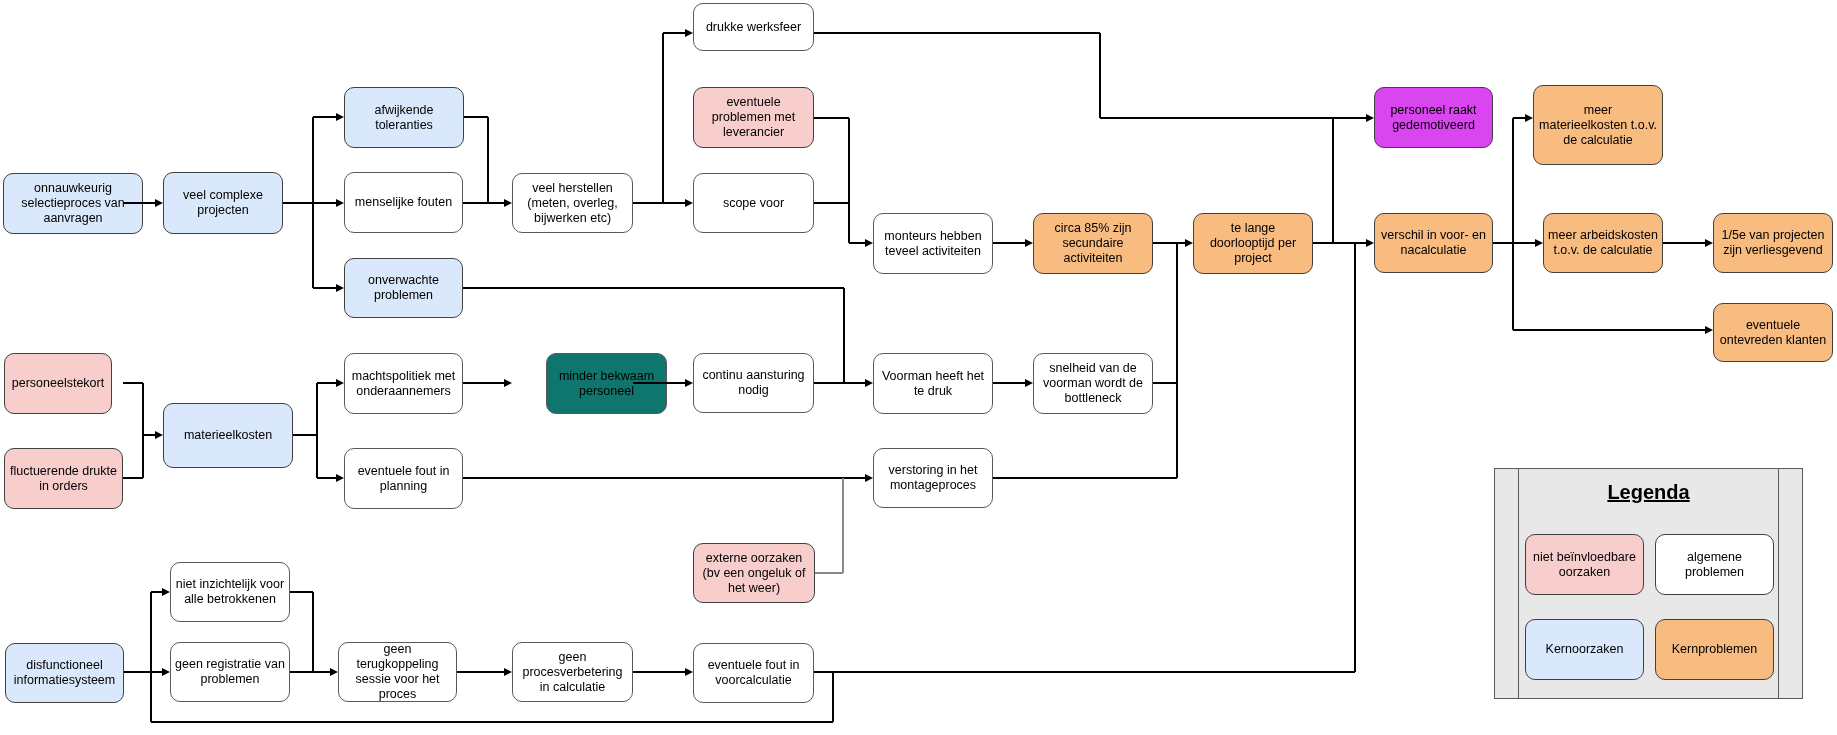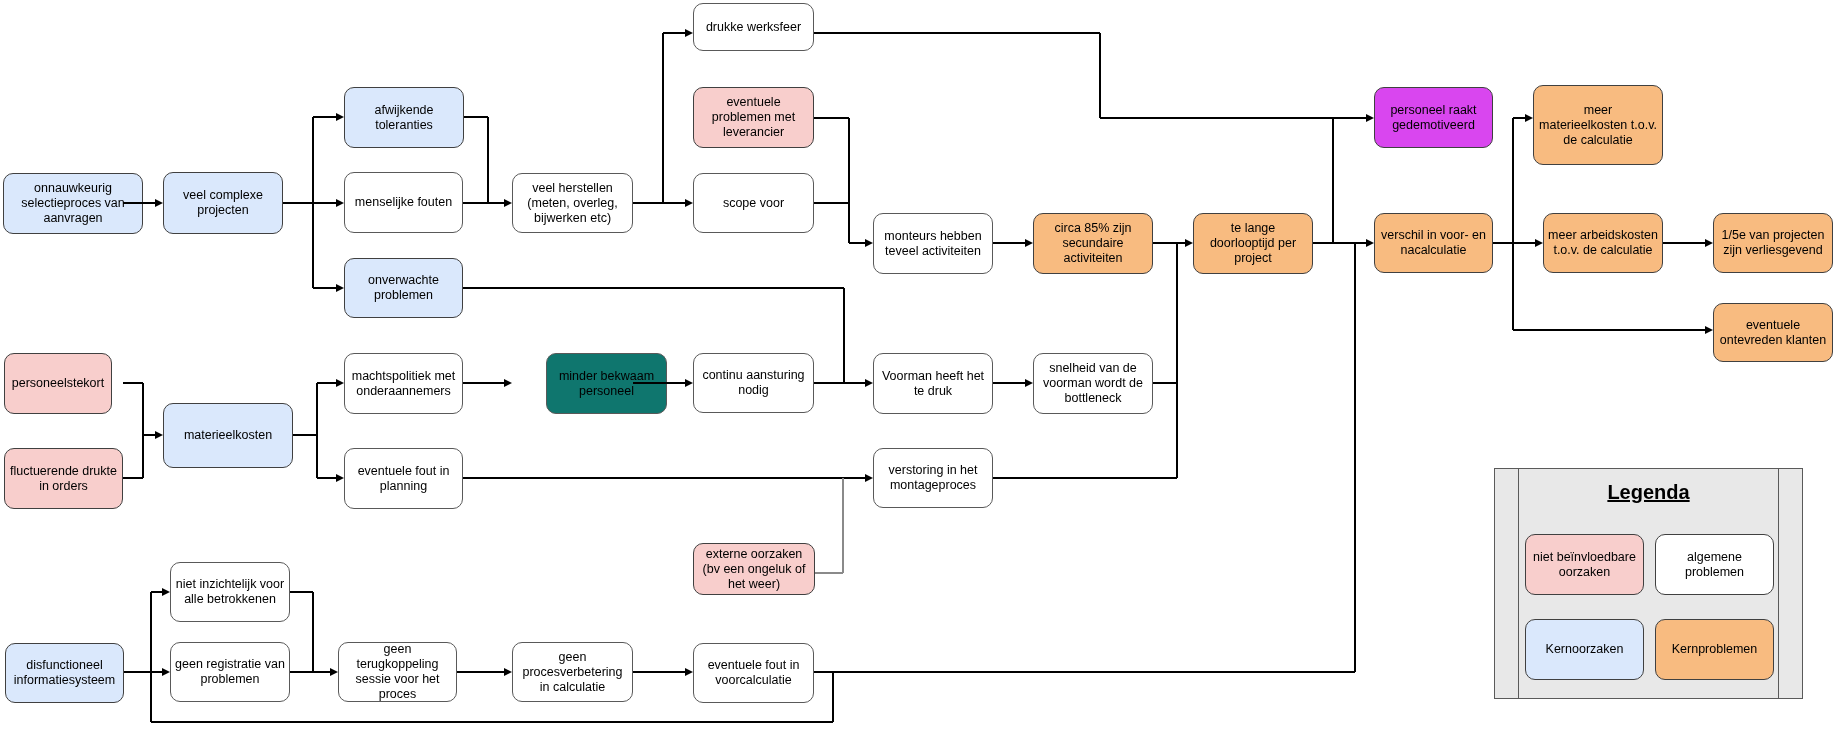--- a/index.html
+++ b/index.html
@@ -83,21 +83,21 @@
       <div class="node niet_beinvloedbaar" style="left: 4px; top: 353px; width: 108px; height: 61px; background: rgb(248, 206, 204);">personeelstekort</div>
       <div class="node niet_beinvloedbaar" style="left: 4px; top: 448px; width: 119px; height: 61px; background: rgb(248, 206, 204);">fluctuerende drukte in orders</div>
       <div class="node kernoorzaak" style="left: 163px; top: 403px; width: 130px; height: 65px; background: rgb(218, 232, 252);">materieelkosten</div>
       <div class="node algemeen" style="left: 344px; top: 353px; width: 119px; height: 61px; background: rgb(255, 255, 255);">machtspolitiek met onderaannemers</div>
       <div class="node algemeen" style="left: 512px; top: 353px; width: 121px; height: 61px; background: #0f766e; margin-left: 34px;">minder bekwaam personeel</div>
       <div class="node algemeen" style="left: 693px; top: 353px; width: 121px; height: 60px; background: rgb(255, 255, 255);">continu aansturing nodig</div>
       <div class="node algemeen" style="left: 873px; top: 353px; width: 120px; height: 61px; background: rgb(255, 255, 255);">Voorman heeft het te druk</div>
       <div class="node algemeen" style="left: 1033px; top: 353px; width: 120px; height: 61px; background: rgb(255, 255, 255);">snelheid van de voorman wordt de bottleneck</div>
       <div class="node algemeen" style="left: 344px; top: 448px; width: 119px; height: 61px; background: rgb(255, 255, 255);">eventuele fout in planning</div>
       <div class="node algemeen" style="left: 873px; top: 448px; width: 120px; height: 60px; background: rgb(255, 255, 255);">verstoring in het montageproces</div>
-      <div class="node niet_beinvloedbaar" style="left: 693px; top: 543px; width: 122px; height: 52px; background: rgb(248, 206, 204);">externe oorzaken (bv een ongeluk of het weer)</div>
+      <div class="node niet_beinvloedbaar" style="left: 693px; top: 543px; width: 122px; height: 60px; background: rgb(248, 206, 204);">externe oorzaken (bv een ongeluk of het weer)</div>
       <div class="node algemeen" style="left: 170px; top: 562px; width: 120px; height: 60px; background: rgb(255, 255, 255);">niet inzichtelijk voor alle betrokkenen</div>
       <div class="node kernoorzaak" style="left: 5px; top: 643px; width: 119px; height: 60px; background: rgb(218, 232, 252);">disfunctioneel informatiesysteem</div>
       <div class="node algemeen" style="left: 170px; top: 642px; width: 120px; height: 60px; background: rgb(255, 255, 255);">geen registratie van problemen</div>
       <div class="node algemeen" style="left: 338px; top: 642px; width: 119px; height: 60px; background: rgb(255, 255, 255);">geen terugkoppeling sessie voor het proces</div>
       <div class="node algemeen" style="left: 512px; top: 642px; width: 121px; height: 60px; background: rgb(255, 255, 255);">geen procesverbetering in calculatie</div>
       <div class="node algemeen" style="left: 693px; top: 643px; width: 121px; height: 60px; background: rgb(255, 255, 255);">eventuele fout in voorcalculatie</div>
     </div>
   <div id="lines-layer">
       <div class="seg" style="left: 123px; top: 202.25px; width: 33px; height: 1.5px;"></div>
       <div class="seg" style="left: 283px; top: 202.25px; width: 30px; height: 1.5px;"></div>

